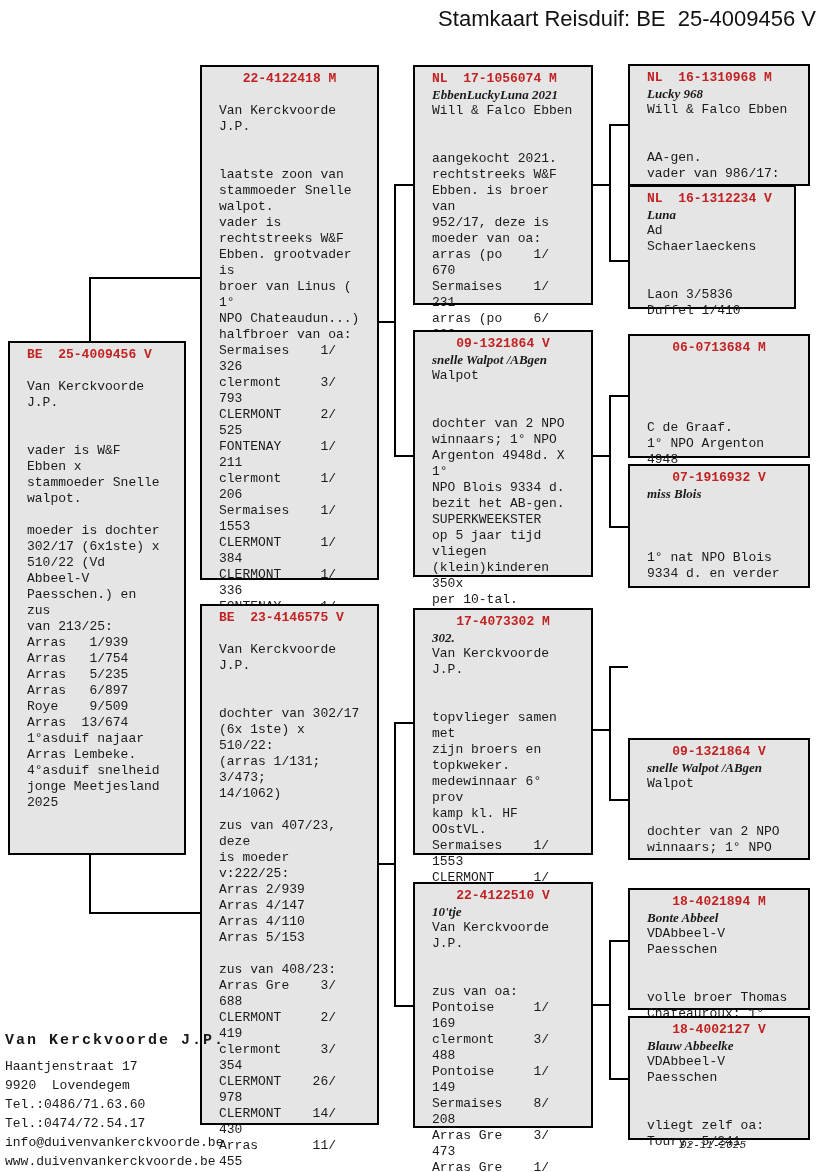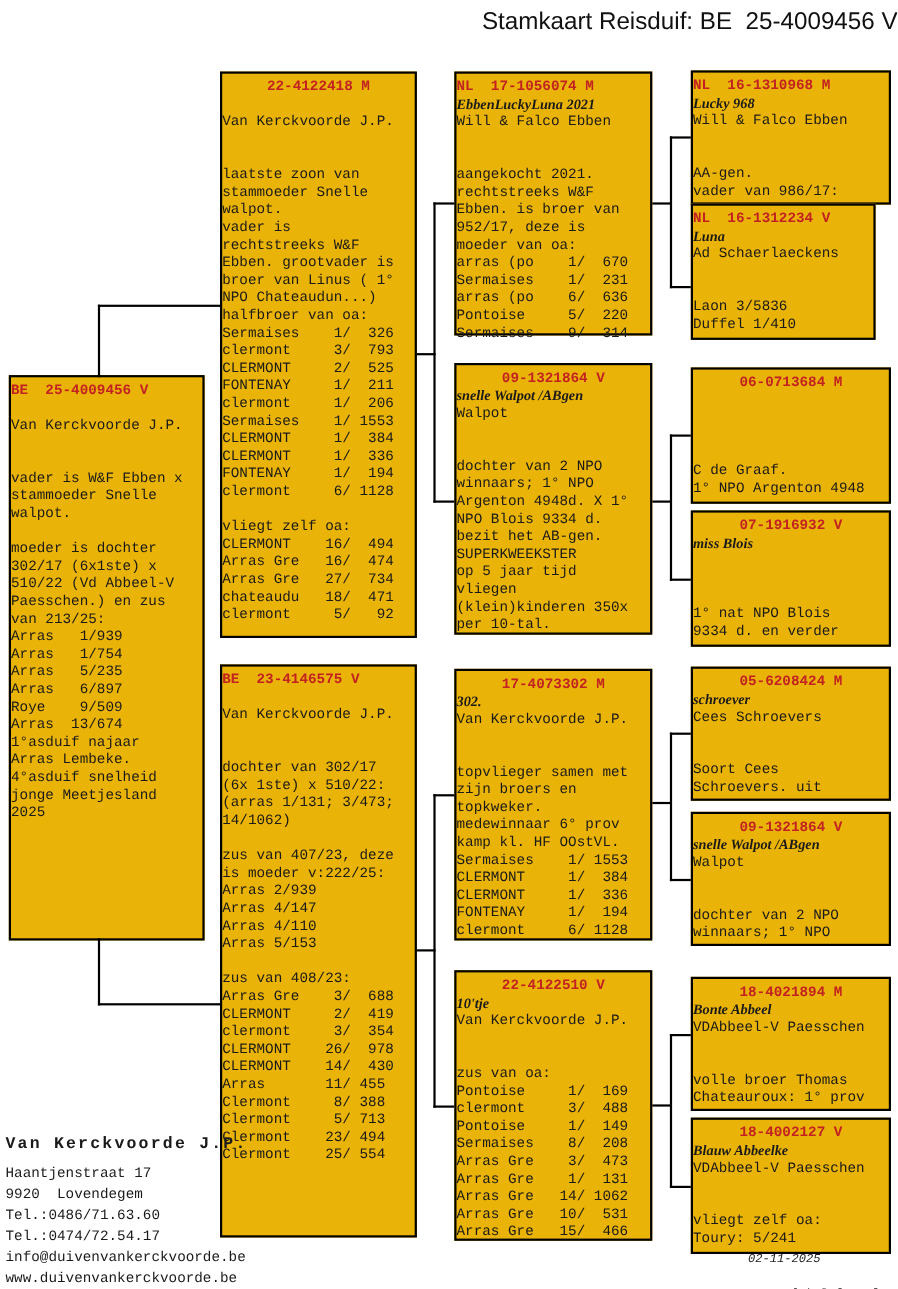--- a/index.html
+++ b/index.html
@@ -1,22 +1,22 @@
 <!DOCTYPE html>
 <html><head>
 <meta charset="utf-8">
 <style>
   html,body{margin:0;padding:0;background:#fff;}
   .page{position:relative;width:816px;height:1172px;background:#ffffff;overflow:hidden;
         font-family:"Liberation Mono","DejaVu Sans Mono",monospace;color:#1a1a1a;}
   .title{position:absolute;left:0;top:6px;width:816px;text-align:right;
          font-family:"Liberation Sans","DejaVu Sans",sans-serif;
          font-size:22px;color:#111;white-space:pre;}
-  .ped-box{position:absolute;border:2px solid #000;background:#eab308;box-sizing:border-box;
-           padding:4px 0;font-size:13px;line-height:16px;}
+  .ped-box{position:absolute;border:2px solid #000;background:#e5e5e5;box-sizing:border-box;
+           padding:4px 17px;font-size:13px;line-height:16px;}
   .ped-box .id{color:#c22222;font-weight:bold;white-space:pre;min-height:16px;}
   .ped-box .id.center{text-align:center;}
   .ped-box .name{font-style:italic;font-weight:bold;white-space:pre-wrap;min-height:16px;font-family:Liberation Serif, serif;}
   .ped-box .owner{white-space:pre-wrap;min-height:16px;}
   .ped-box .gap{height:16px;}
   .ped-box .body{white-space:pre-wrap;margin-top:16px;}
   .line{position:absolute;background:#000;}
   .contact{position:absolute;left:5px;top:1031px;}
   .contact .cname{font-weight:bold;font-size:15px;letter-spacing:2px;line-height:20px;white-space:pre;}
   .contact .clines{font-size:13px;line-height:19px;white-space:pre-wrap;margin-top:6px;}
@@ -209,28 +209,20 @@
 1° NPO Argenton 4948</div>
   </div>
   <div class="ped-box" style="left:628px;top:464px;width:182px;height:124px;">
     <div class="id center">07-1916932 V</div>
     <div class="name">miss Blois</div>
     <div class="owner"></div>
     <div class="gap"></div>
     <div class="body">1° nat NPO Blois
 9334 d. en verder</div>
   </div>
-  <div class="ped-box" style="left:628px;top:606px;width:182px;height:122px;">
-    <div class="id center">05-6208424 M</div>
-    <div class="name">schroever</div>
-    <div class="owner">Cees Schroevers</div>
-    <div class="gap"></div>
-    <div class="body">Soort Cees
-Schroevers. uit</div>
-  </div>
   <div class="ped-box" style="left:628px;top:738px;width:182px;height:122px;">
     <div class="id center">09-1321864 V</div>
     <div class="name">snelle Walpot /ABgen</div>
     <div class="owner">Walpot</div>
     <div class="gap"></div>
     <div class="body">dochter van 2 NPO
 winnaars; 1° NPO</div>
   </div>
   <div class="ped-box" style="left:628px;top:888px;width:182px;height:122px;">
     <div class="id center">18-4021894 M</div>

